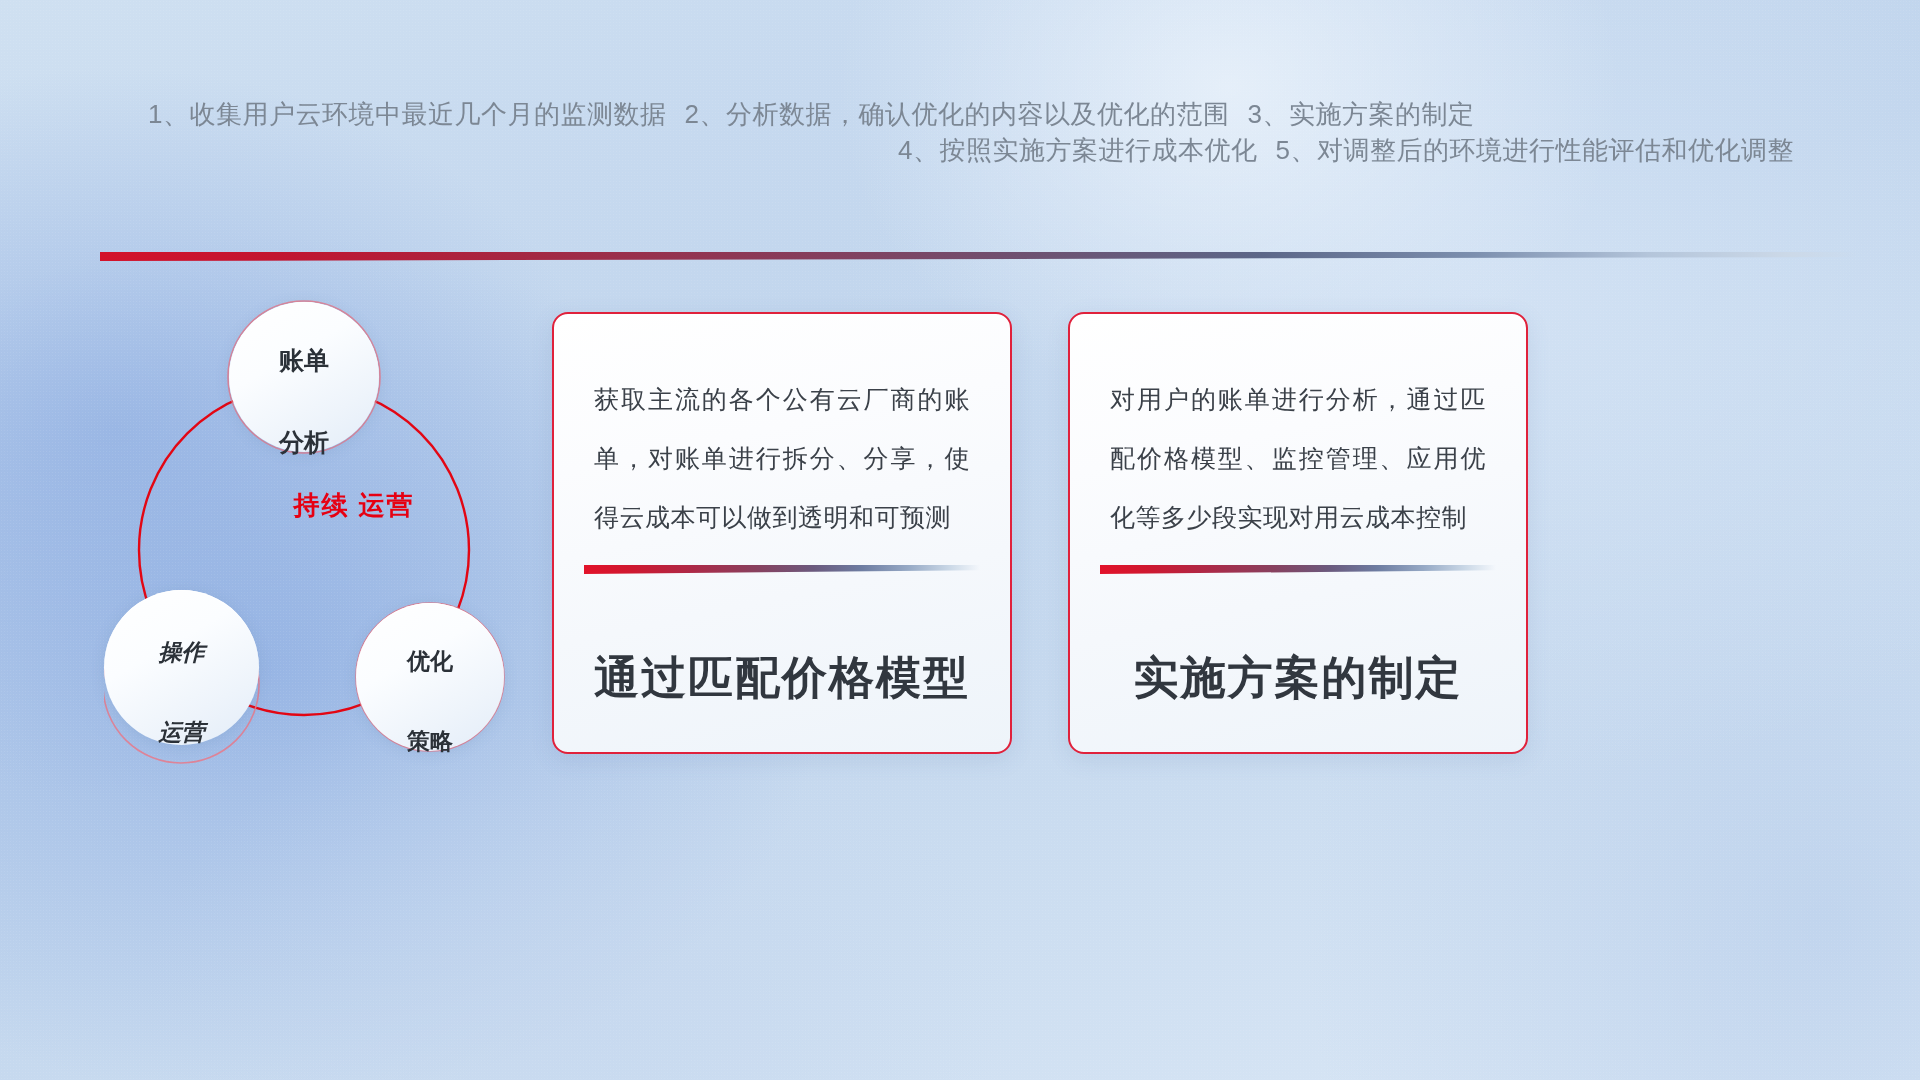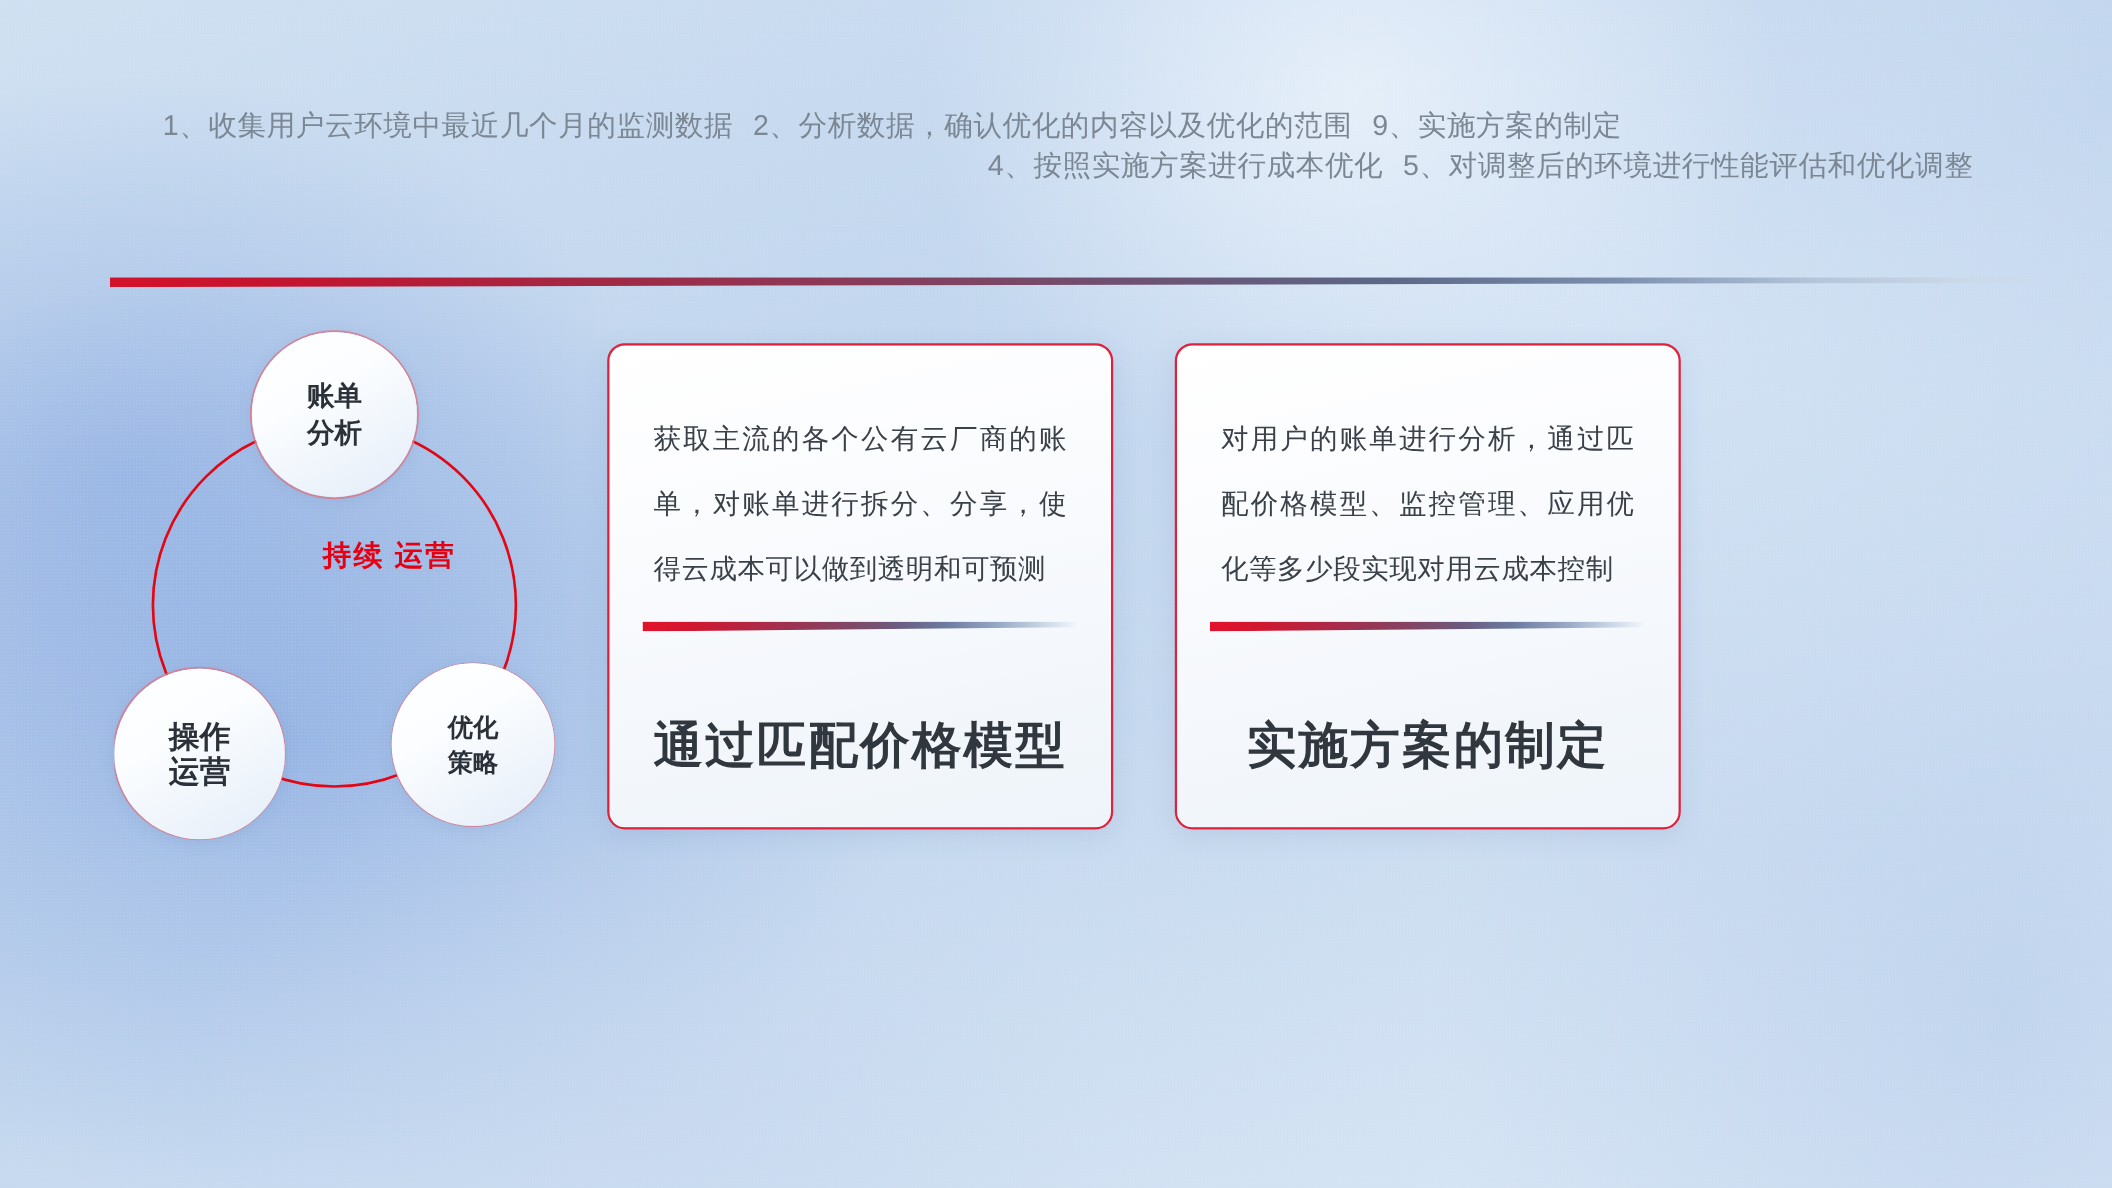--- a/index.html
+++ b/index.html
@@ -83,30 +83,30 @@
     border-radius:50%;
     background:
       linear-gradient(150deg, #ffffff 0%, #fbfdff 38%, #eef4fb 72%, #e2ecf8 100%);
     box-shadow:0 2px 14px rgba(90,125,170,0.18),
                inset 0 1px 0 rgba(255,255,255,0.95);
     display:flex; align-items:center; justify-content:center;
     text-align:center;
     color:#2b3138;
     font-weight:bold;
   }
-  .bubble span { display:block; }
+  .bubble span { display:block;margin-top:48px; }
   .bubble-top {
     left:125px; top:14px;
     width:150px; height:150px;
     font-size:25px; line-height:34px;
   }
   .bubble-bl {
-    left:0px; top:320px;
+    left:0px; top:302px;
     width:155px; height:155px;
-    font-size:28px; line-height:32px;
+    font-size:23px; line-height:32px;font-style:italic;
   }
   .bubble-br {
     left:252px; top:315px;
     width:148px; height:148px;
     font-size:23px; line-height:32px;
   }
   .venn-center {
     position:absolute;
     left:150px; top:194px;
     width:200px;
@@ -167,21 +167,21 @@
 </head>
 <body>
 
 <div id="slide">
 
   <div class="steps-wrap">
 
     <div class="steps-col left">
       <div class="step-line">1、收集用户云环境中最近几个月的监测数据</div>
       <div class="step-line">2、分析数据，确认优化的内容以及优化的范围</div>
-      <div class="step-line">9、实施方案的制定</div>
+      <div class="step-line">3、实施方案的制定</div>
     </div>
 
     <div class="steps-col right">
       <div class="step-line">4、按照实施方案进行成本优化</div>
       <div class="step-line">5、对调整后的环境进行性能评估和优化调整</div>
     </div>
 
   </div>
 
   <div class="top-divider"></div>

